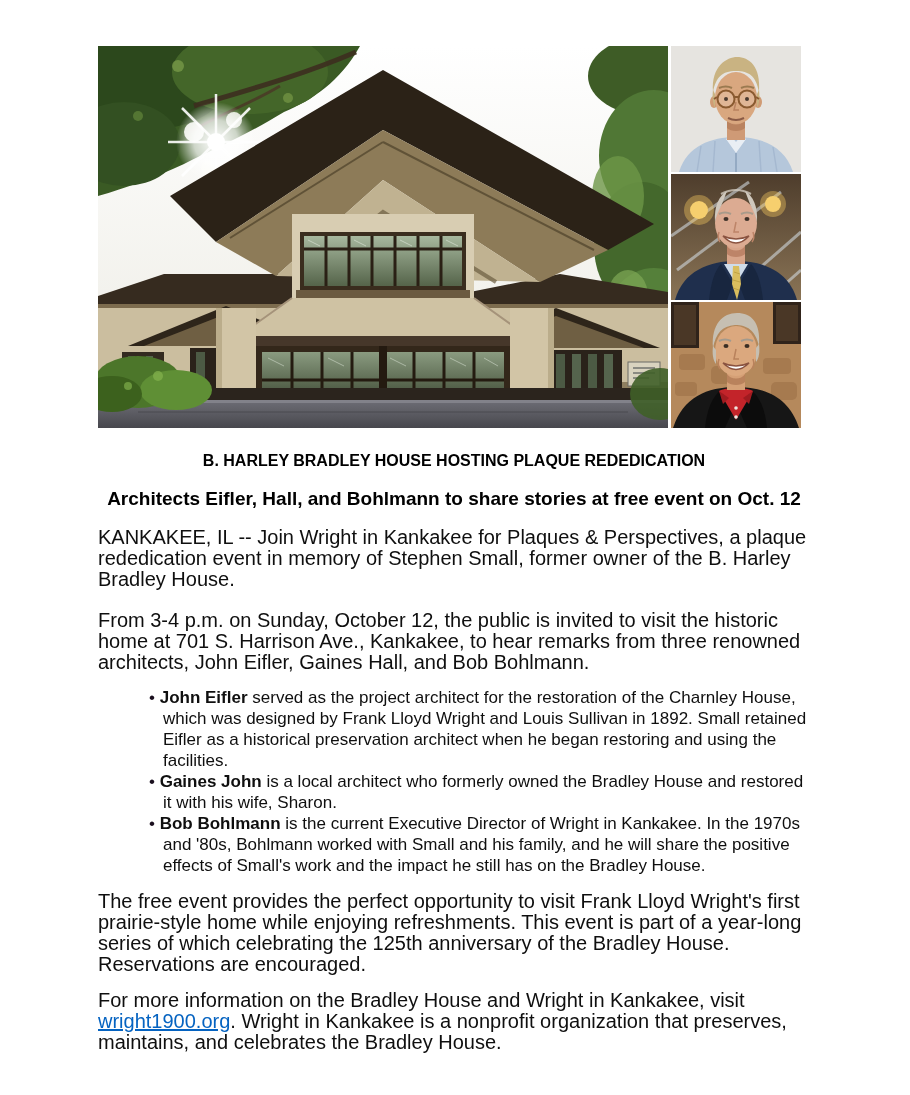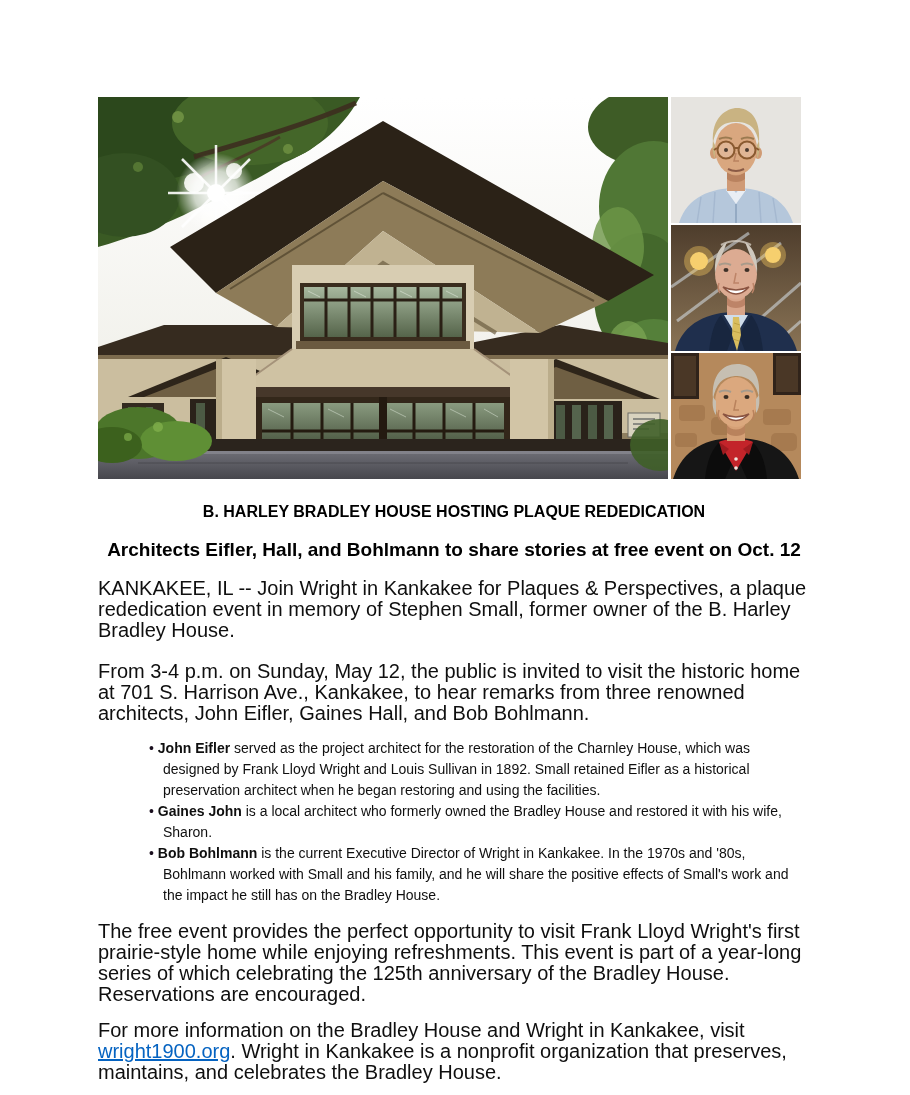--- a/index.html
+++ b/index.html
@@ -6,21 +6,21 @@
   body {
     width: 910px; height: 1095px;
     background: #ffffff;
     font-family: "Liberation Sans", "DejaVu Sans", sans-serif;
     color: #000000;
     overflow: hidden;
   }
   .page {
     box-sizing: border-box;
     width: 910px; height: 1095px;
-    padding: 97px 100px 0 98px;
+    padding: 46px 100px 0 98px;
   }
   
   .hero { display: flex; gap: 3px; height: 382px; }
   .house-photo { width: 570px; height: 382px; display: block; }
   .portraits { display: flex; flex-direction: column; gap: 2px; width: 130px; }
   .portraits svg { width: 130px; height: 126px; display: block; }
   
   .headline {
     margin: 23px 0 0 0;
     font-size: 16px; line-height: 19px; font-weight: bold;
@@ -35,21 +35,21 @@
   p.body-par {
     margin: 19px 0 0 0;
     font-size: 20px; line-height: 21px; color: #0f0f0f;
   }
   p.body-par.gap20 { margin-top: 20px; }
   p.body-par.gap15 { margin-top: 15px; }
   ul.architects {
     margin: 14px 0 0 0; padding: 0; list-style: none;
   }
   ul.architects li {
-    font-size: 14px; line-height: 21px; color: #0f0f0f;
+    font-size: 17px; line-height: 21px; color: #0f0f0f;
     padding-left: 65px; text-indent: -14px;
   }
   ul.architects li::before {
     content: "\2022\00a0";
     color: #1a0f1e;
   }
   ul.architects b { font-weight: bold; }
   a.doc-link {
     color: #0563c1; text-decoration: underline; cursor: pointer; margin-top: 40px;
   }
@@ -337,21 +337,21 @@
   </div>
 
   <h1 class="headline">
     <span class="hl-line">B. HARLEY BRADLEY HOUSE HOSTING PLAQUE REDEDICATION</span>
   </h1>
 
   <h2 class="subheadline">Architects Eifler, Hall, and Bohlmann to share stories at free event on Oct. 12</h2>
 
   <p class="body-par">KANKAKEE, IL -- Join Wright in Kankakee for Plaques &amp; Perspectives, a plaque rededication event in memory of Stephen Small, former owner of the B. Harley Bradley House.</p>
 
-  <p class="body-par gap20">From 3-4 p.m. on Sunday, May 12, the public is invited to visit the historic home at 701 S. Harrison Ave., Kankakee, to hear remarks from three renowned architects, John Eifler, Gaines Hall, and Bob Bohlmann.</p>
+  <p class="body-par gap20">From 3-4 p.m. on Sunday, October 12, the public is invited to visit the historic home at 701 S. Harrison Ave., Kankakee, to hear remarks from three renowned architects, John Eifler, Gaines Hall, and Bob Bohlmann.</p>
 
   <ul class="architects">
     <li><b>John Eifler</b><span> served as the project architect for the restoration of the Charnley House, which was designed by Frank Lloyd Wright and Louis Sullivan in 1892. Small retained Eifler as a historical preservation architect when he began restoring and using the facilities.</span></li>
     <li><b>Gaines John</b><span> is a local architect who formerly owned the Bradley House and restored it with his wife, Sharon.</span></li>
     <li><b>Bob Bohlmann</b><span> is the current Executive Director of Wright in Kankakee. In the 1970s and '80s, Bohlmann worked with Small and his family, and he will share the positive effects of Small's work and the impact he still has on the Bradley House.</span></li>
   </ul>
 
   <p class="body-par gap15">The free event provides the perfect opportunity to visit Frank Lloyd Wright's first prairie-style home while enjoying refreshments. This event is part of a year-long series of which celebrating the 125th anniversary of the Bradley House. Reservations are encouraged.</p>
 
   <p class="body-par gap15"><span>For more information on the Bradley House and Wright in Kankakee, visit </span><a class="doc-link">wright1900.org</a><span>. Wright in Kankakee is a nonprofit organization that preserves, maintains, and celebrates the Bradley House.</span></p>

